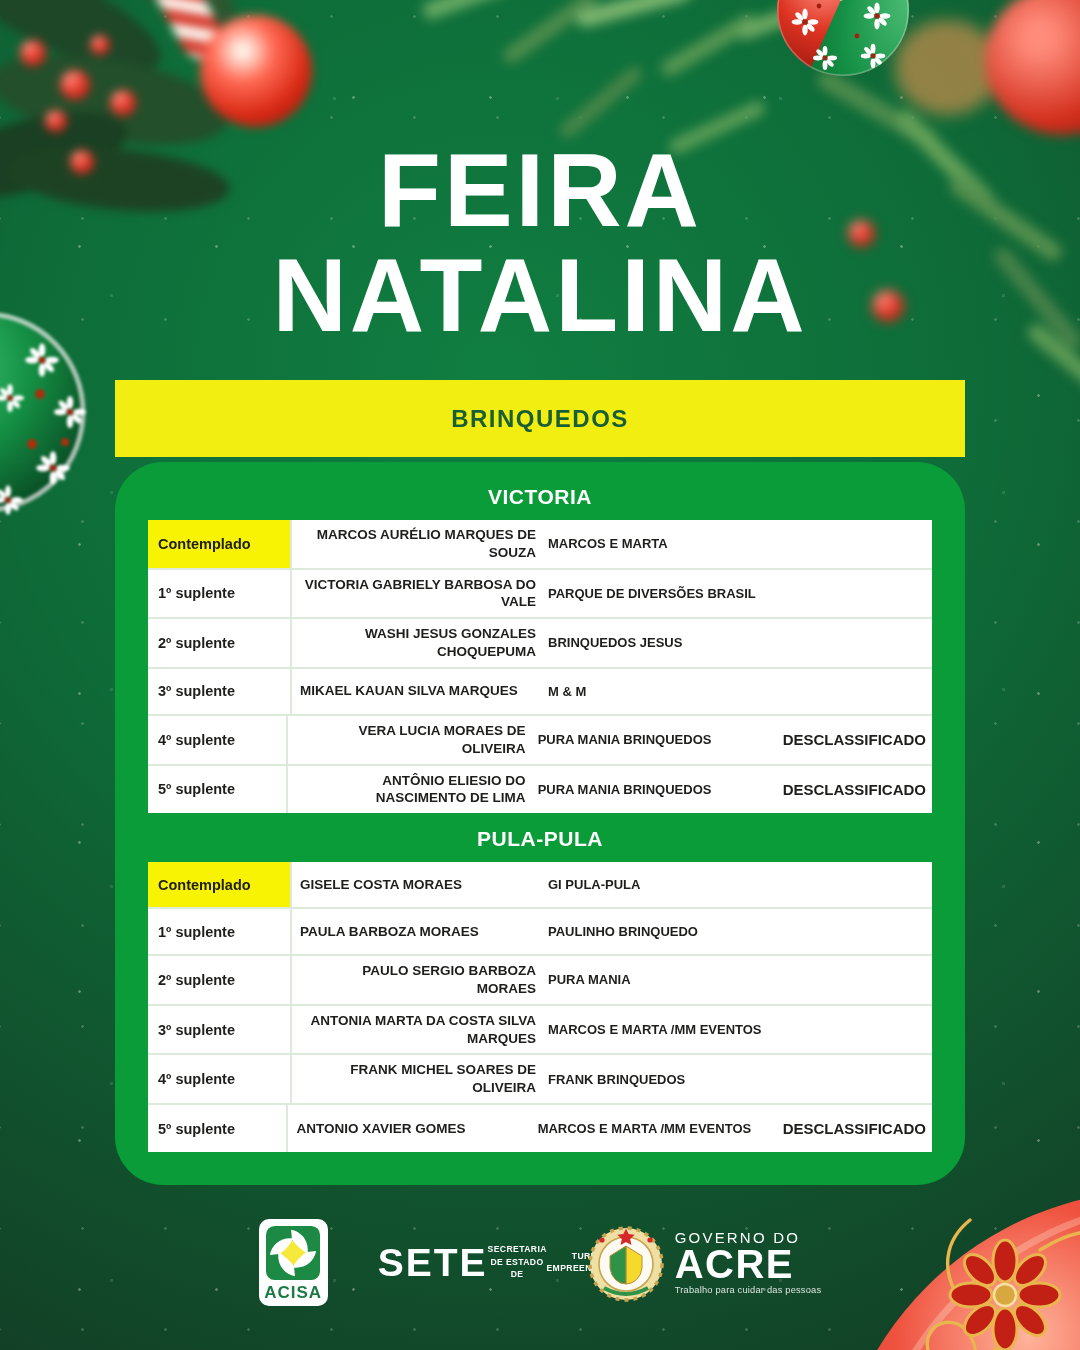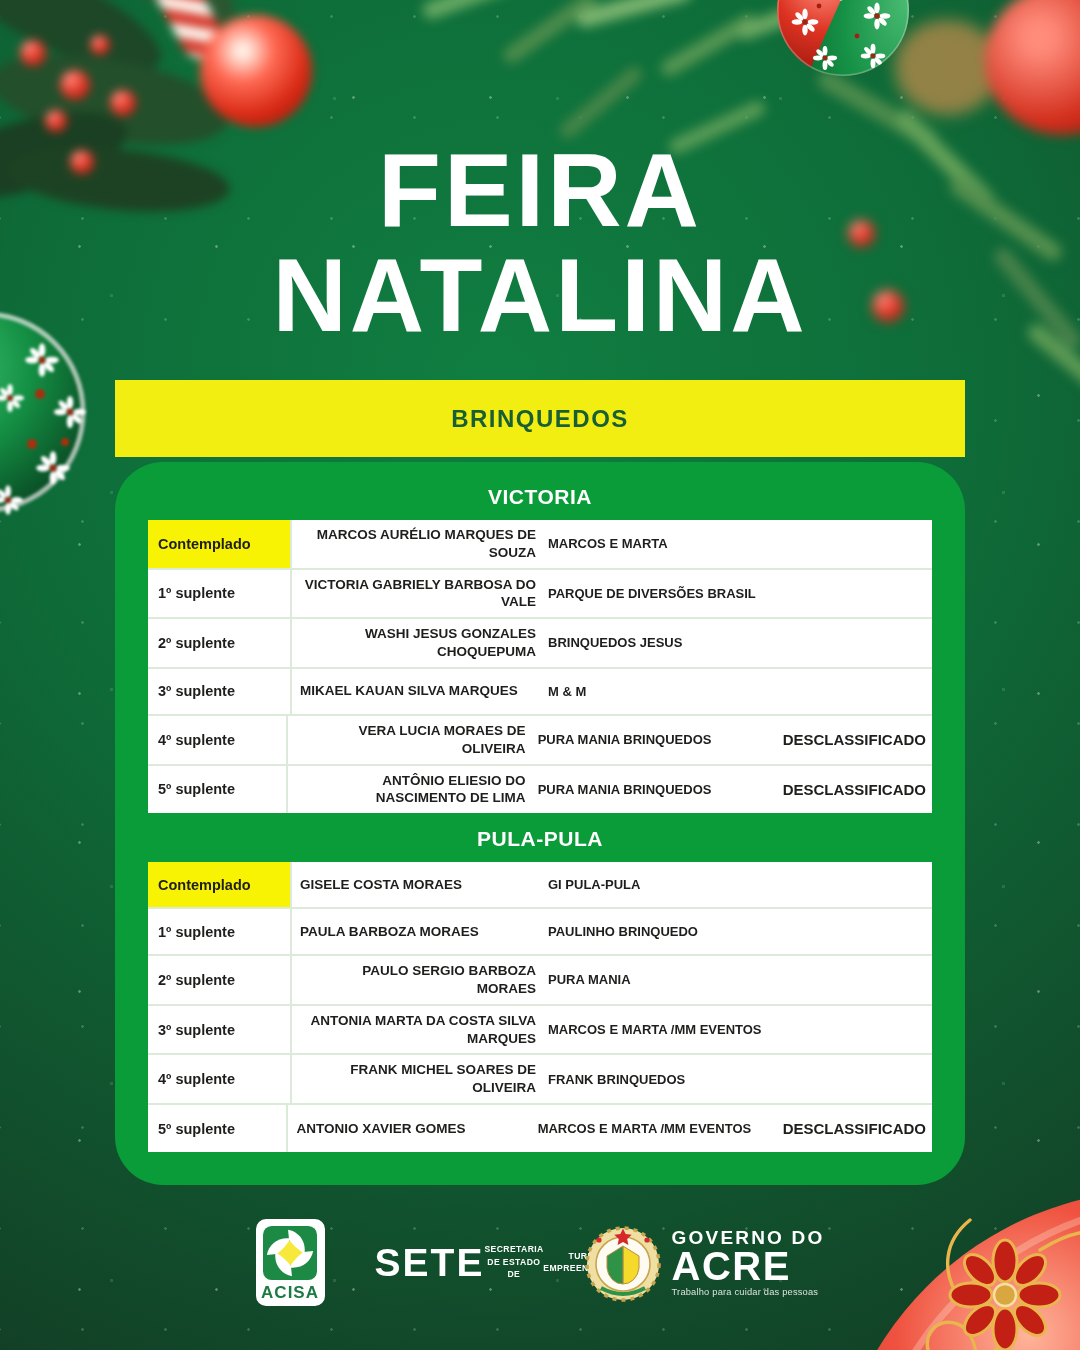--- a/index.html
+++ b/index.html
@@ -110,21 +110,21 @@
     width:69px; height:87px; background:#ffffff; border-radius:10px;
     display:flex; flex-direction:column; align-items:center; padding-top:7px;
   }
   .acisa-label{ color:#1c7a45; font-weight:800; font-size:17px; letter-spacing:1px; margin-top:3px; }
   .sete{ margin:0 36px 0 50px; display:flex; flex-direction:row; align-items:center; color:#fff; width:170px; }
   .sete-name{ font-weight:800; font-size:39px; letter-spacing:2px; line-height:1; }
   .sete-rule{ width:92px; height:3px; background:#e8d41f; margin:3px 0 5px; }
   .sete-sub{ font-weight:700; font-size:8.6px; letter-spacing:.4px; line-height:1.45; text-align:center; }
   .gov{ display:flex; align-items:center; }
   .gov-text{ margin-left:7px; color:#fff; }
-  .gov-l1{ font-weight:700; font-size:19px; letter-spacing:2.2px; line-height:1; }
+  .gov-l1{ font-weight:400; font-size:15px; letter-spacing:2.2px; line-height:1; }
   .gov-l2{ font-weight:800; font-size:40px; letter-spacing:1.5px; line-height:.95; }
   .gov-tag{ font-size:9.3px; opacity:.85; margin-top:2px; letter-spacing:.2px; }
 </style>
 </head>
 <body>
 
 <div class="poster">
 
   <div class="deco tl">
     <i class="br b1"></i>

